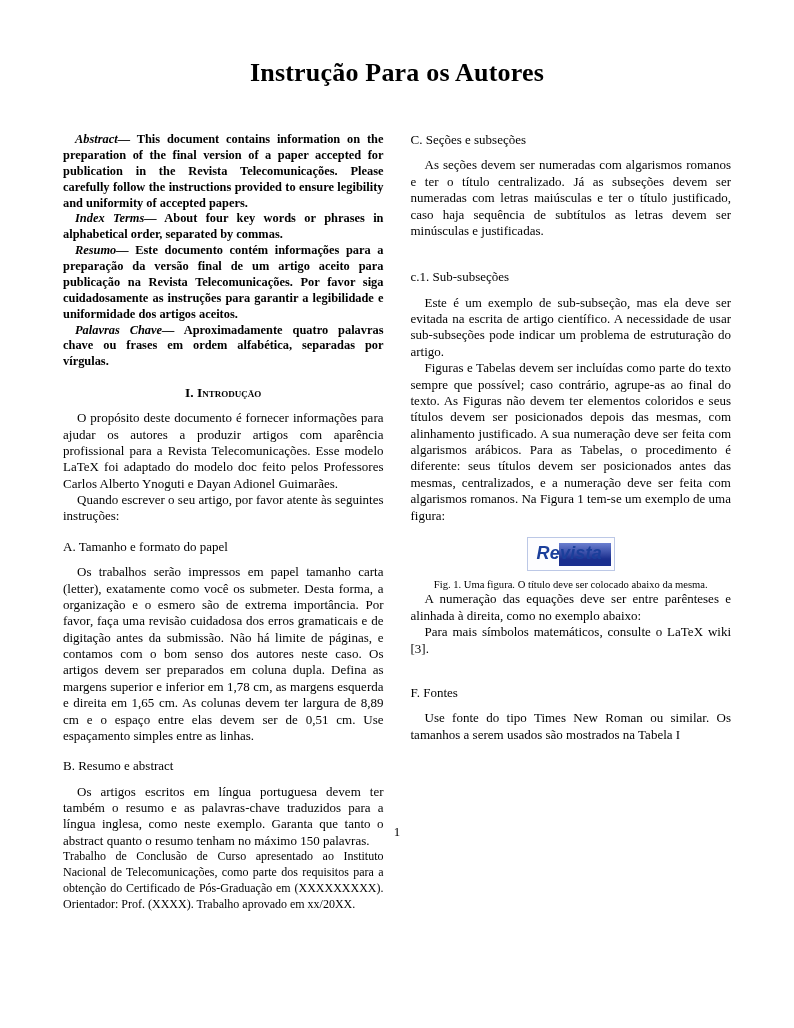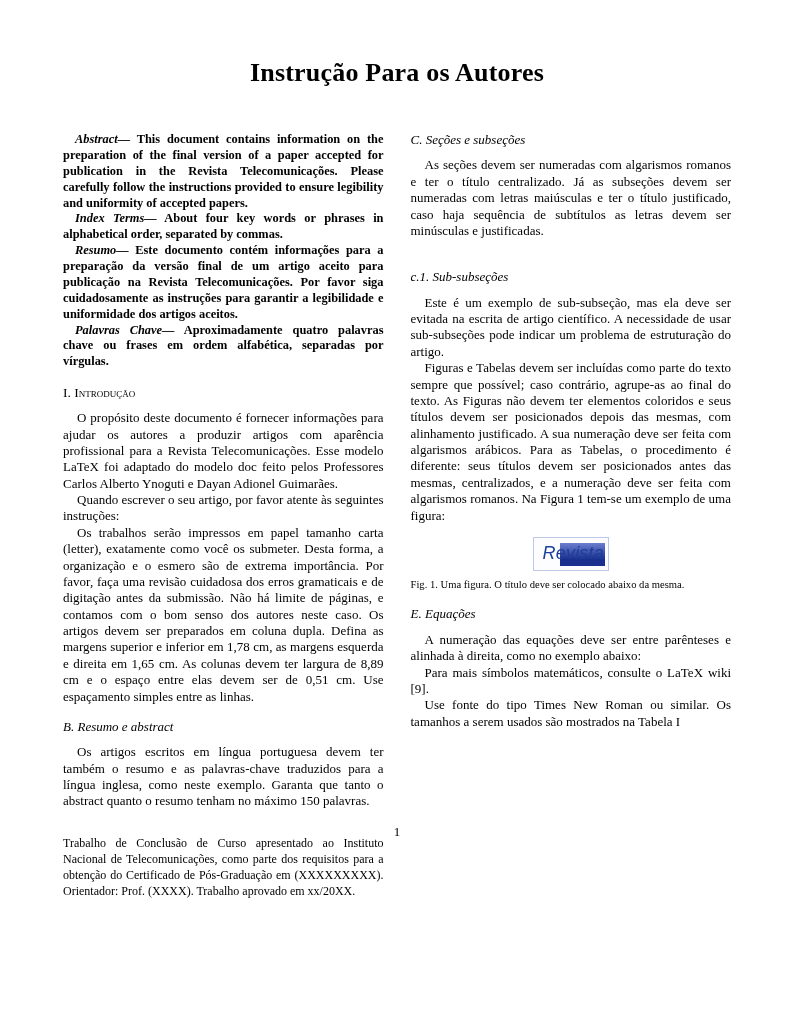--- a/index.html
+++ b/index.html
@@ -26,56 +26,56 @@
     text-align:justify;
   }
   .col-left { display:flex; flex-direction:column; min-height:768px; }
   .meta {
     font-weight:bold; font-size:12.4px; line-height:1.28;
     text-indent:12px; text-align:justify;
   }
   .meta .lead { font-style:italic; }
   p.body { text-indent:14px; text-align:justify; }
   .sec-head {
-    font-variant:small-caps; font-weight:normal;
+    text-align:center; font-variant:small-caps; font-weight:bold;
     font-size:13.5px; margin:14px 0 9px;
   }
   .sub-head {
-    font-style:italic; font-weight:normal; font-size:13px;
+    font-weight:normal; font-size:13px;
     margin:14px 0 9px; text-align:left;
   }
   .col-right .sub-head.first { margin-top:0; }
   #head-c1 { margin-top:30px; }
   #head-d  { margin-top:50px; }
   #head-e  { margin-top:15px; }
   #head-f  { margin-top:28px; }
   .footnote {
     margin-top:auto; font-size:12px; line-height:1.33;
     text-align:justify;
   }
   .figure { text-align:center; margin:13px 0 7px; }
   .logo {
     position:relative; display:inline-block;
-    padding:5px 4px 6px 9px;
+    padding:5px 12px 6px 9px;
     border:1px solid #bcc8e6; background:#fdfdff;
     text-align:left;
     font-family:"Liberation Sans", sans-serif;
-    font-style:italic; font-weight:normal;
+    font-style:italic; font-weight:bold;
   }
   .logo-box {
     position:absolute; right:3px; bottom:4px;
     width:60%; height:23px;
     background:linear-gradient(180deg,#6b7fd0 0%, #1b2f8e 70%);
   }
   .logo-l1, .logo-l2 {
     position:relative; display:block; color:#1b3f9b;
     font-size:18px; line-height:1.18; letter-spacing:0.2px;
   }
   .logo-l2 .lw { color:#ffffff; }
-  .caption { font-size:10.6px; text-align:left; margin:2px 0 0 0; }
+  .caption { font-size:10.6px; text-align:center; margin:2px 0 0 0; }
   .eq-row { display:flex; align-items:center; margin:16px 0 13px; }
   .eq { flex:1; text-align:center; font-size:13.5px; }
   .eq i { font-style:italic; }
   .eq sub { font-size:9px; vertical-align:sub; font-style:italic; }
   .eq sup { font-size:9px; vertical-align:super; font-style:italic; }
   .eqno { width:34px; text-align:right; font-size:13px; }
   .pageno {
     position:absolute; bottom:80px; left:0; width:100%;
     text-align:center; font-size:13px;
   }
@@ -98,20 +98,21 @@
 
       <p class="meta"><span class="lead">Resumo—</span><span> Este documento contém informações para a preparação da versão final de um artigo aceito para publicação na Revista Telecomunicações. Por favor siga cuidadosamente as instruções para garantir a legibilidade e uniformidade dos artigos aceitos.</span></p>
 
       <p class="meta"><span class="lead">Palavras Chave—</span><span> Aproximadamente quatro palavras chave ou frases em ordem alfabética, separadas por vírgulas.</span></p>
 
       <h2 class="sec-head">I. Introdução</h2>
       <p class="body">O propósito deste documento é fornecer informações para ajudar os autores a produzir artigos com aparência profissional para a Revista Telecomunicações. Esse modelo LaTeX foi adaptado do modelo doc feito pelos Professores Carlos Alberto Ynoguti e Dayan Adionel Guimarães.</p>
 
       <p class="body">Quando escrever o seu artigo, por favor atente às seguintes instruções:</p>
 
+      <h3 class="sub-head">A. Tamanho e formato do papel</h3>
       <p class="body">Os trabalhos serão impressos em papel tamanho carta (letter), exatamente como você os submeter. Desta forma, a organização e o esmero são de extrema importância. Por favor, faça uma revisão cuidadosa dos erros gramaticais e de digitação antes da submissão. Não há limite de páginas, e contamos com o bom senso dos autores neste caso. Os artigos devem ser preparados em coluna dupla. Defina as margens superior e inferior em 1,78 cm, as margens esquerda e direita em 1,65 cm. As colunas devem ter largura de 8,89 cm e o espaço entre elas devem ser de 0,51 cm. Use espaçamento simples entre as linhas.</p>
 
       <h3 class="sub-head">B. Resumo e abstract</h3>
       <p class="body">Os artigos escritos em língua portuguesa devem ter também o resumo e as palavras-chave traduzidos para a língua inglesa, como neste exemplo. Garanta que tanto o abstract quanto o resumo tenham no máximo 150 palavras.</p>
 
       <div class="footnote">Trabalho de Conclusão de Curso apresentado ao Instituto Nacional de Telecomunicações, como parte dos requisitos para a obtenção do Certificado de Pós-Graduação em (XXXXXXXXX). Orientador: Prof. (XXXX). Trabalho aprovado em xx/20XX.</div>
     </div>
 
     <div class="col col-right">
 
@@ -124,26 +125,26 @@
       <p class="body">Figuras e Tabelas devem ser incluídas como parte do texto sempre que possível; caso contrário, agrupe-as ao final do texto. As Figuras não devem ter elementos coloridos e seus títulos devem ser posicionados depois das mesmas, com alinhamento justificado. A sua numeração deve ser feita com algarismos arábicos. Para as Tabelas, o procedimento é diferente: seus títulos devem ser posicionados antes das mesmas, centralizados, e a numeração deve ser feita com algarismos romanos. Na Figura 1 tem-se um exemplo de uma figura:</p>
 
       <div class="figure">
         <div class="logo">
           <span class="logo-box"></span>
           <span class="logo-l1">Revista</span>
         </div>
       </div>
       <div class="caption">Fig. 1. Uma figura. O título deve ser colocado abaixo da mesma.</div>
 
-      <h3 class="sub-head" id="head-e">E. Equações</h3>
       <p class="body">A numeração das equações deve ser entre parênteses e alinhada à direita, como no exemplo abaixo:</p>
 
 
-      <p class="body">Para mais símbolos matemáticos, consulte o LaTeX wiki [9].</p>
+      <p class="body">Para mais símbolos matemáticos, consulte o LaTeX wiki [3].</p>
 
+      <h3 class="sub-head" id="head-f">F. Fontes</h3>
       <p class="body">Use fonte do tipo Times New Roman ou similar. Os tamanhos a serem usados são mostrados na Tabela I</p>
 
     </div>
   </div>
 
   <div class="pageno">1</div>
 
 </div>
 
 </body></html>

